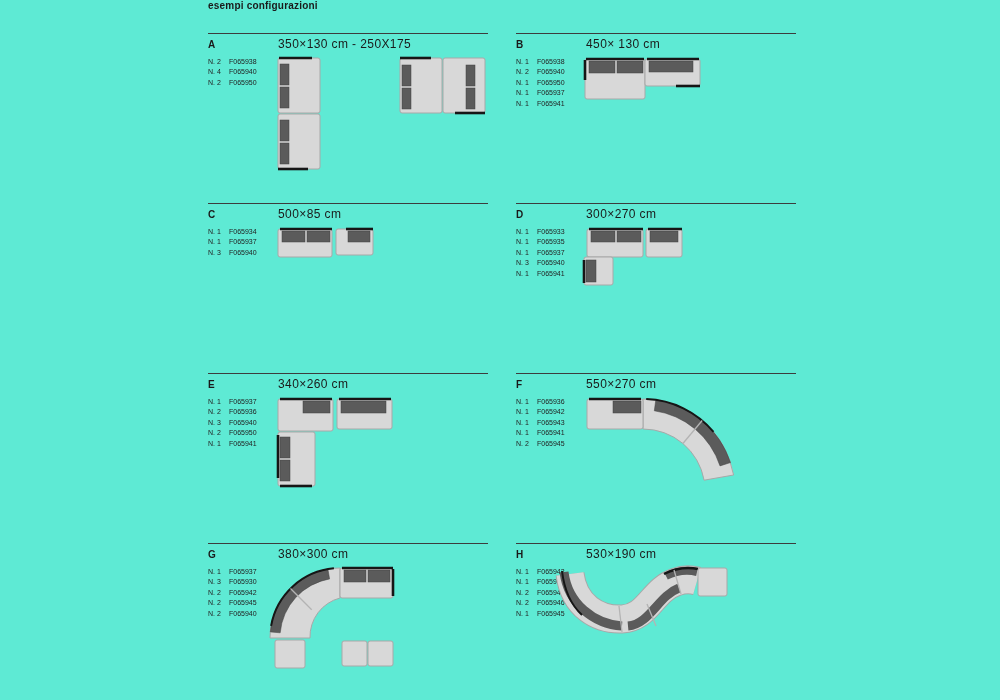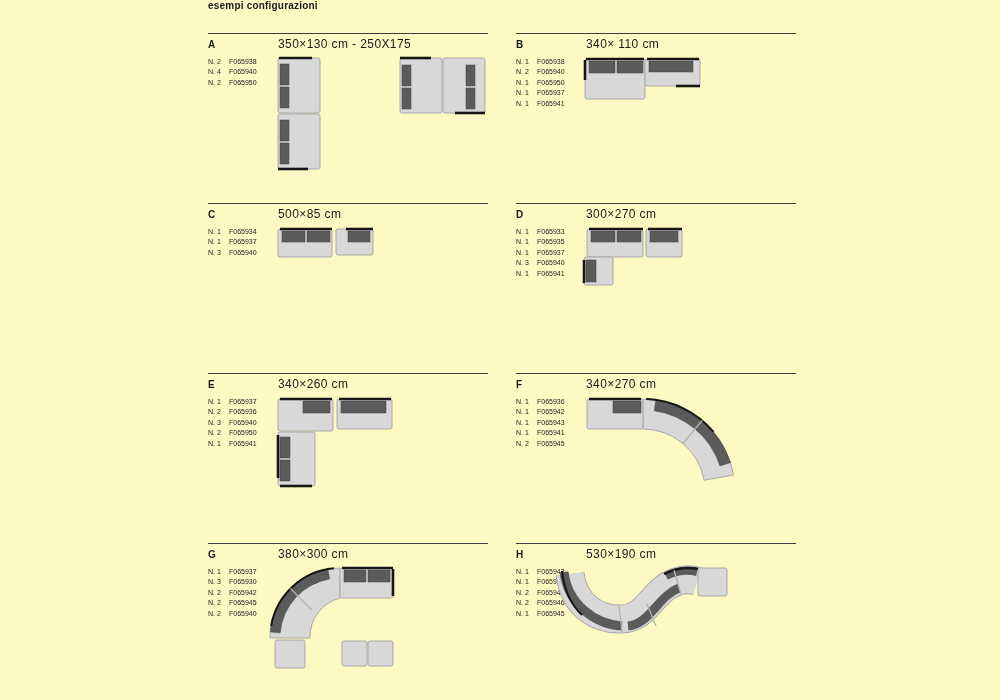--- a/index.html
+++ b/index.html
@@ -1,16 +1,16 @@
 <!DOCTYPE html>
 <html><head>
 <meta charset="utf-8">
 <style>
   html,body{margin:0;padding:0;background:#fff;}
-  .page{position:relative;width:1000px;height:700px;background:#fef9c3;overflow:hidden;
+  .page{position:relative;width:1000px;height:700px;background:#5eead4;overflow:hidden;
         font-family:"Liberation Sans",sans-serif;color:#1a1a1a;}
   .title{position:absolute;left:208px;top:0px;font-size:10px;font-weight:bold;letter-spacing:.2px;}
   .section{position:absolute;width:280px;height:166px;border-top:1px solid #3c3c3c;}
   .sec-head{display:flex;align-items:baseline;padding-top:3px;}
   .sec-letter{font-weight:bold;font-size:10px;width:70px;flex:0 0 70px;}
   .sec-dims{font-size:12px;letter-spacing:.4px;}
   .parts{position:absolute;left:0;top:23px;font-size:7px;line-height:10.4px;color:#222;}
   .part-row{display:flex;white-space:nowrap;}
   .part-qty{width:21px;flex:0 0 21px;}
   .diagram{position:absolute;left:0;top:22px;overflow:visible;}
@@ -62,21 +62,21 @@
       <rect class="mod" x="235" y="2" width="42" height="55" rx="2"></rect>
       <line class="back" x1="247" y1="57" x2="277" y2="57"></line>
       <rect class="cush" x="258" y="9" width="9" height="21"></rect>
       <rect class="cush" x="258" y="32" width="9" height="21"></rect>
     </svg>
   </div>
 
   <div class="section" style="left:516px;top:33px;">
     <div class="sec-head">
       <span class="sec-letter">B</span>
-      <span class="sec-dims">340× 110 cm</span>
+      <span class="sec-dims">450× 130 cm</span>
     </div>
     <div class="parts">
       <div class="part-row">
           <span class="part-qty">N. 1</span>
           <span>F065938</span>
         </div>
       <div class="part-row">
           <span class="part-qty">N. 2</span>
           <span>F065940</span>
         </div>
@@ -215,21 +215,21 @@
       <line class="back" x1="70" y1="39" x2="70" y2="82"></line>
       <line class="back" x1="72" y1="90" x2="104" y2="90"></line>
       <rect class="cush" x="72" y="41" width="10" height="21"></rect>
       <rect class="cush" x="72" y="64" width="10" height="21"></rect>
     </svg>
   </div>
 
   <div class="section" style="left:516px;top:373px;">
     <div class="sec-head">
       <span class="sec-letter">F</span>
-      <span class="sec-dims">340×270 cm</span>
+      <span class="sec-dims">550×270 cm</span>
     </div>
     <div class="parts">
       <div class="part-row">
           <span class="part-qty">N. 1</span>
           <span>F065936</span>
         </div>
       <div class="part-row">
           <span class="part-qty">N. 1</span>
           <span>F065942</span>
         </div>

